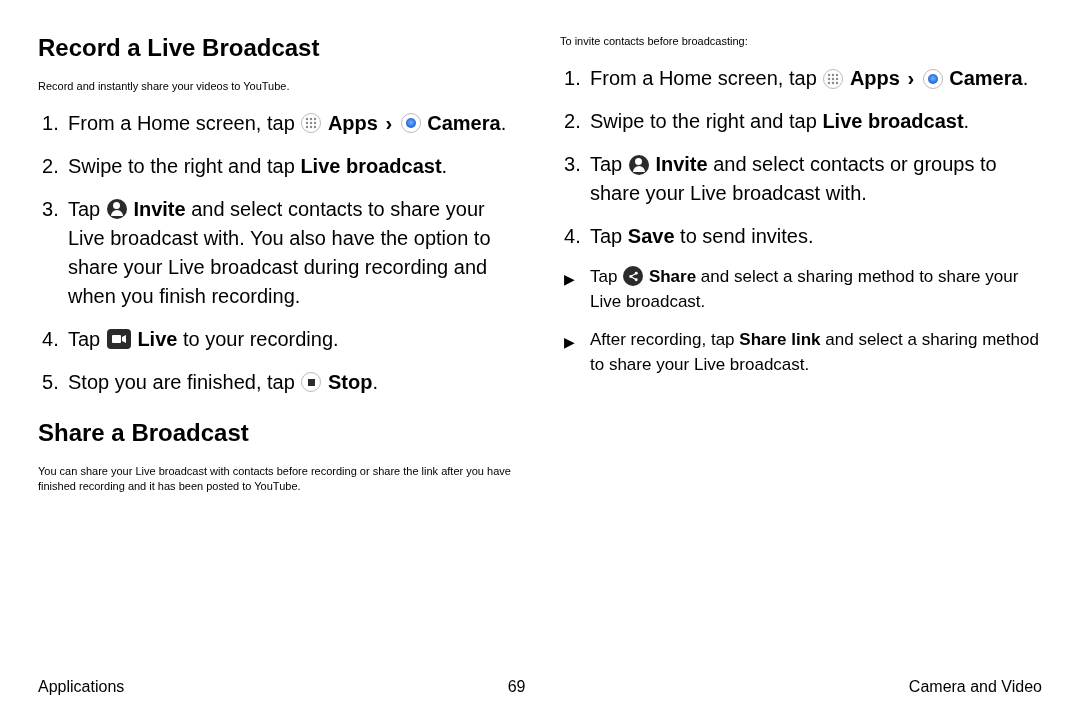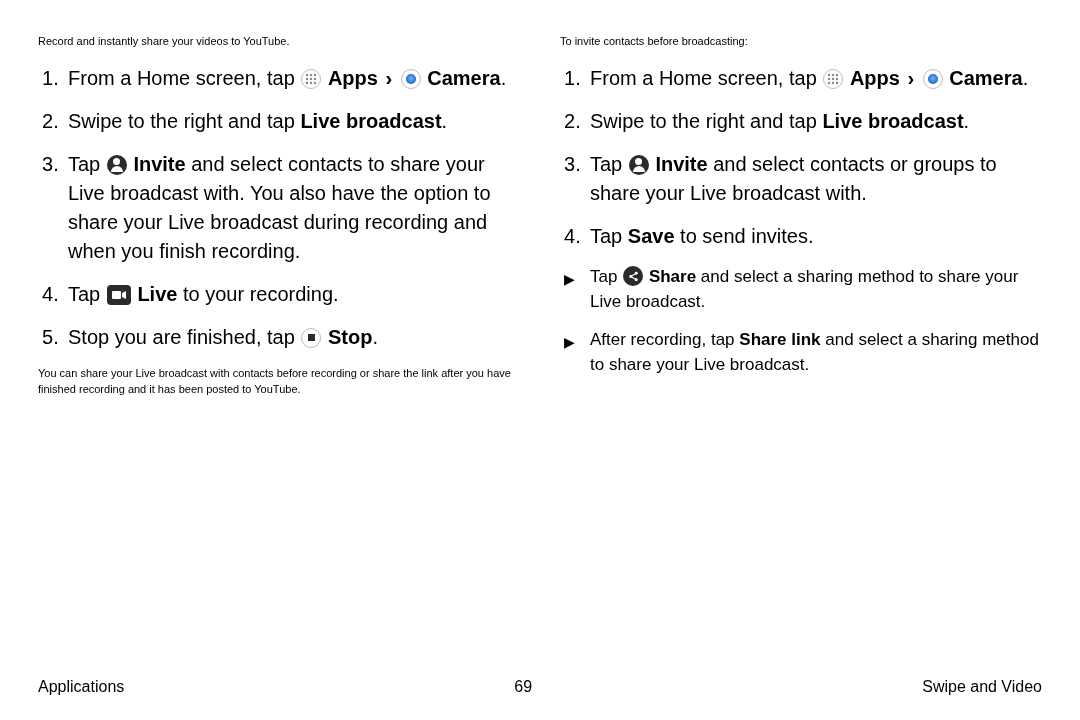--- a/index.html
+++ b/index.html
@@ -134,20 +134,21 @@
     justify-content: space-between;
     font-size: 16px;
   }
 </style>
 </head>
 <body>
 
 <div class="columns">
 
   <div class="col">
+    <h2>Record a Live Broadcast</h2>
     <p class="intro">Record and instantly share your videos to YouTube.</p>
     <ol>
       <li>
         <span>From a Home screen, tap </span><span class="icon icon-apps">
             <svg viewBox="0 0 12 12">
               <g fill="#888">
                 <circle cx="2" cy="2" r="1.2"></circle>
                 <circle cx="6" cy="2" r="1.2"></circle>
                 <circle cx="10" cy="2" r="1.2"></circle>
                 <circle cx="2" cy="6" r="1.2"></circle>
@@ -183,20 +184,21 @@
         <span class="bold">Live</span><span> to your recording.</span>
       </li>
       <li>
         <span>Stop you are finished, tap </span><span class="icon icon-stop">
             <span class="sq"></span>
           </span>
         <span class="bold">Stop</span><span>.</span>
       </li>
     </ol>
 
+    <h2 class="second">Share a Broadcast</h2>
     <p class="intro">You can share your Live broadcast with contacts before recording or share the link after you have finished recording and it has been posted to YouTube.</p>
   </div>
 
   <div class="col">
     <p class="intro">To invite contacts before broadcasting:</p>
     <ol>
       <li>
         <span>From a Home screen, tap </span><span class="icon icon-apps">
             <svg viewBox="0 0 12 12">
               <g fill="#888">
@@ -250,14 +252,14 @@
     <div class="arrow-item">
       <span class="tri">▶</span>
       <span>After recording, tap </span><span class="bold">Share link</span><span> and select a sharing method to share your Live broadcast.</span>
     </div>
   </div>
 </div>
 
 <div class="footer">
   <span>Applications</span>
   <span>69</span>
-  <span>Swipe and Video</span>
+  <span>Camera and Video</span>
 </div>
 
 </body></html>

